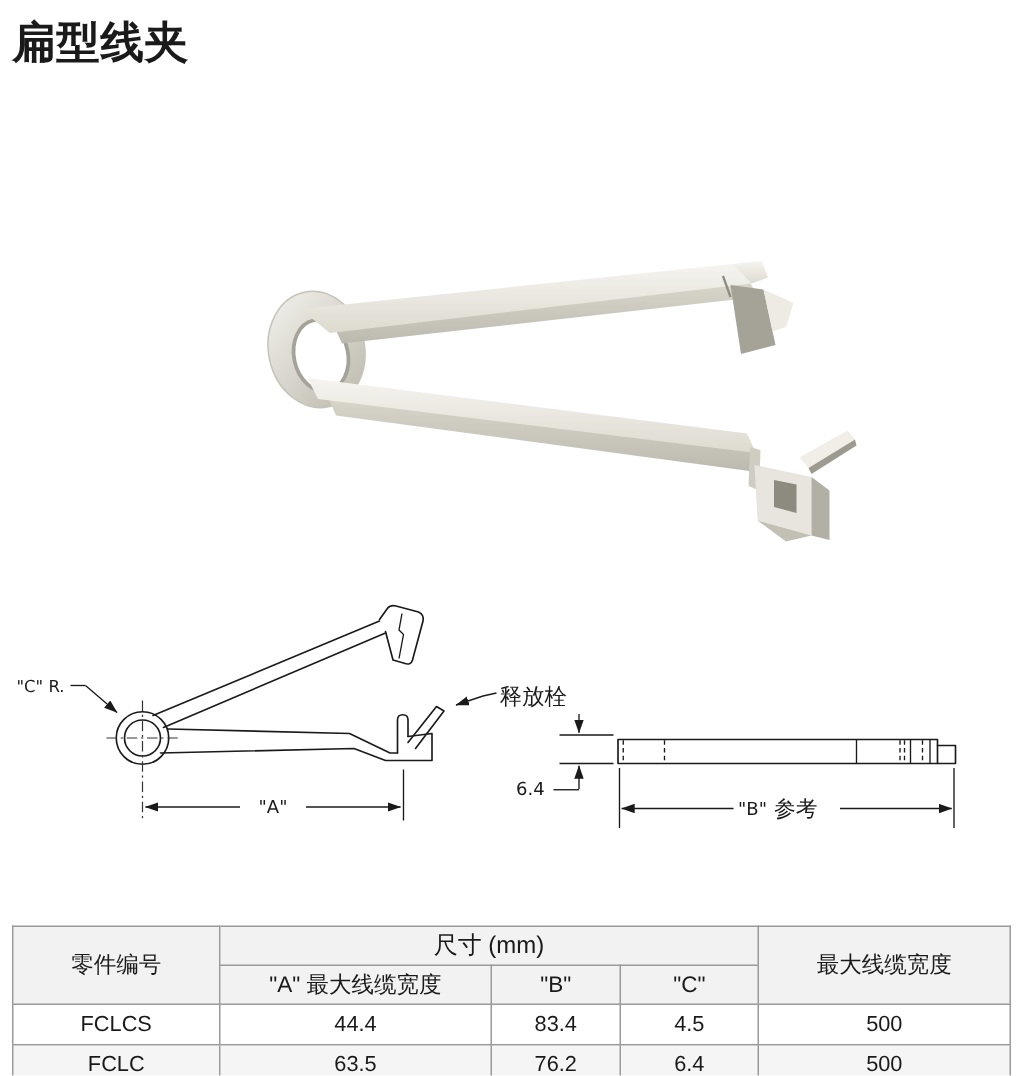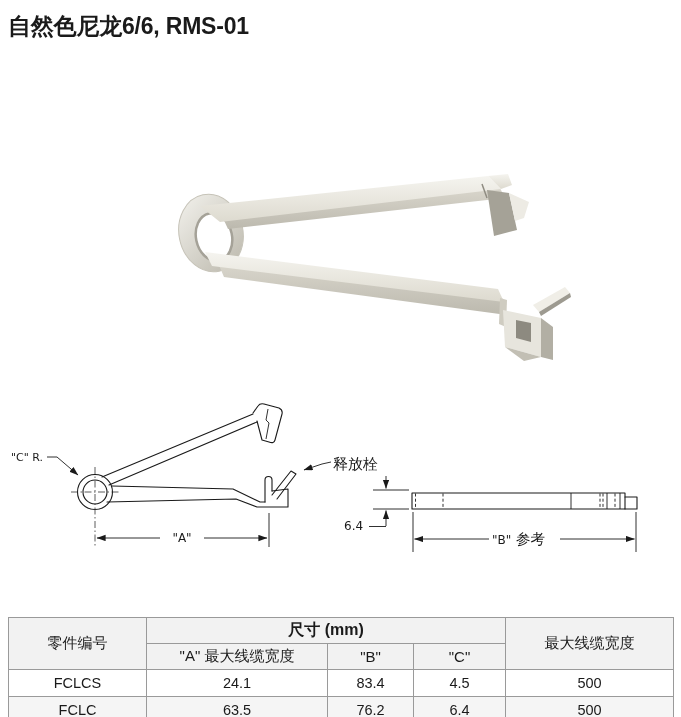--- a/index.html
+++ b/index.html
@@ -27,29 +27,29 @@
     position:absolute;left:8px;top:617px;width:665px;
     border-collapse:collapse;table-layout:fixed;
     font-size:14.5px;
     box-shadow:0 2px 0 #dcdcdc;
   }
   .spec-table th,.spec-table td{
     border:1px solid #9a9a9a;text-align:center;vertical-align:middle;
     padding:2px 4px;font-weight:normal;white-space:nowrap;overflow:hidden;
   }
   .spec-table thead th{background:#f2f2f2;font-size:15px;height:21px;}
-  .spec-table thead .group-hd{font-size:16px;font-weight:bold;}
+  .spec-table thead .group-hd{font-size:16px;}
   .spec-table tbody td{height:22px;background:#ffffff;margin-left:15px;}
   .spec-table tbody tr.alt td{background:#f5f5f5;}
 </style>
 </head>
 <body>
 
 <div class="header">
-  <div class="material">自然色尼龙6/6, RMS-01</div>
+  <div class="title-zh">扁型线夹</div>
 </div>
 
 <svg class="scene" viewBox="0 0 681 610">
   <defs>
     <marker id="arw" markerWidth="11" markerHeight="8" refX="9.6" refY="3.5" orient="auto">
       <path d="M0,0 L10,3.5 L0,7 Z" fill="#1a1a1a"></path>
     </marker>
     <linearGradient id="gTop" x1="0" y1="0" x2="0" y2="1">
       <stop offset="0" stop-color="#f5f4ef"></stop>
         <stop offset="1" stop-color="#dddacf"></stop>
@@ -157,21 +157,21 @@
     </tr>
     <tr>
       <th>"A" 最大线缆宽度</th>
       <th>"B"</th>
       <th>"C"</th>
     </tr>
   </thead>
   <tbody>
     <tr>
       <td>FCLCS</td>
-      <td>24.1</td>
+      <td>44.4</td>
       <td>83.4</td>
       <td>4.5</td>
       <td>500</td>
     </tr>
     <tr class="alt">
       <td>FCLC</td>
       <td>63.5</td>
       <td>76.2</td>
       <td>6.4</td>
       <td>500</td>

